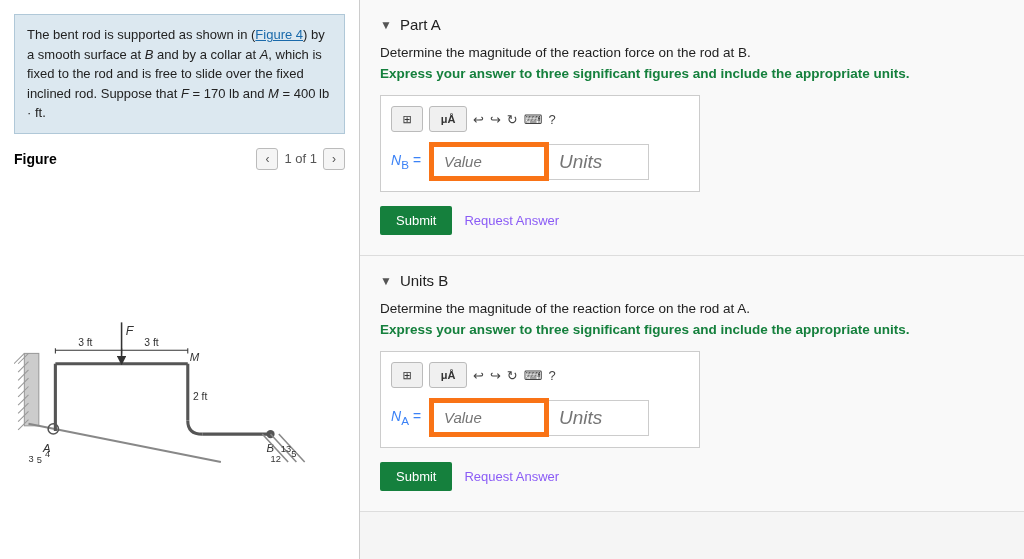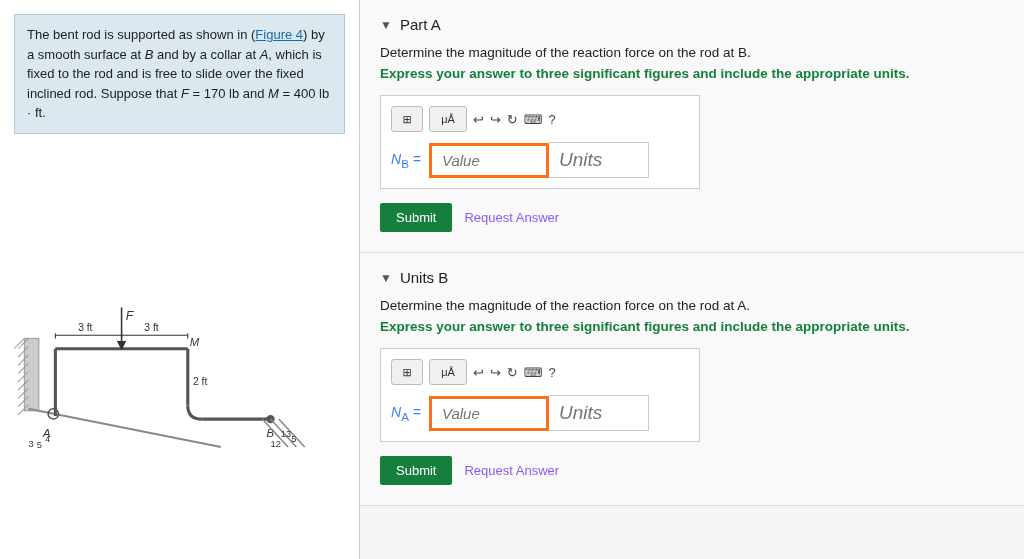--- a/index.html
+++ b/index.html
@@ -153,20 +153,21 @@
       border-radius: 3px;
       cursor: pointer;
       display: flex;
       align-items: center;
       justify-content: center;
       font-size: 11px;
       color: #333;
     }
     .toolbar-btn.wide {
       width: 38px;
+      font-weight: bold;
     }
     .toolbar-icon {
       font-size: 13px;
       color: #444;
       cursor: pointer;
     }
 
     .input-row {
       display: flex;
       align-items: center;
@@ -176,21 +177,21 @@
       font-size: 14px;
       color: #3b82f6;
       margin-right: 8px;
       white-space: nowrap;
       font-style: italic;
     }
     .input-label sub {
       font-style: normal;
     }
     .value-input {
-      border: 3px solid #f97316;
+      border: 5px solid #f97316;
       padding: 6px 10px;
       font-size: 15px;
       font-style: italic;
       color: #aaa;
       width: 120px;
       outline: none;
       background: #fff;
     }
     .units-input {
       border: 1px solid #ccc;
@@ -232,20 +233,28 @@
 
 <div class="left-panel">
   <div class="problem-text">
     The bent rod is supported as shown in (<a href="#">Figure 4</a>) by a
     smooth surface at <i>B</i> and by a collar at <i>A</i>, which is fixed
     to the rod and is free to slide over the fixed inclined rod.
     Suppose that <i>F</i> = 170 lb and <i>M</i> = 400 lb · ft.
   </div>
 
   <div class="figure-area">
+    <div class="figure-header">
+      <span class="figure-title">Figure</span>
+      <div class="figure-nav">
+        <button class="nav-btn">‹</button>
+        <span>1 of 1</span>
+        <button class="nav-btn">›</button>
+      </div>
+    </div>
 
     <div class="figure-image">
       
       <svg viewBox="0 0 320 200" class="figure-svg">
 
         <rect x="10" y="90" width="14" height="70" fill="#ccc" stroke="#999" stroke-width="1"></rect>
 
         <line x1="10" y1="90" x2="0" y2="100" stroke="#999" stroke-width="1"></line>
         <line x1="14" y1="90" x2="4" y2="100" stroke="#999" stroke-width="1"></line>
         <line x1="14" y1="98" x2="4" y2="108" stroke="#999" stroke-width="1"></line>

